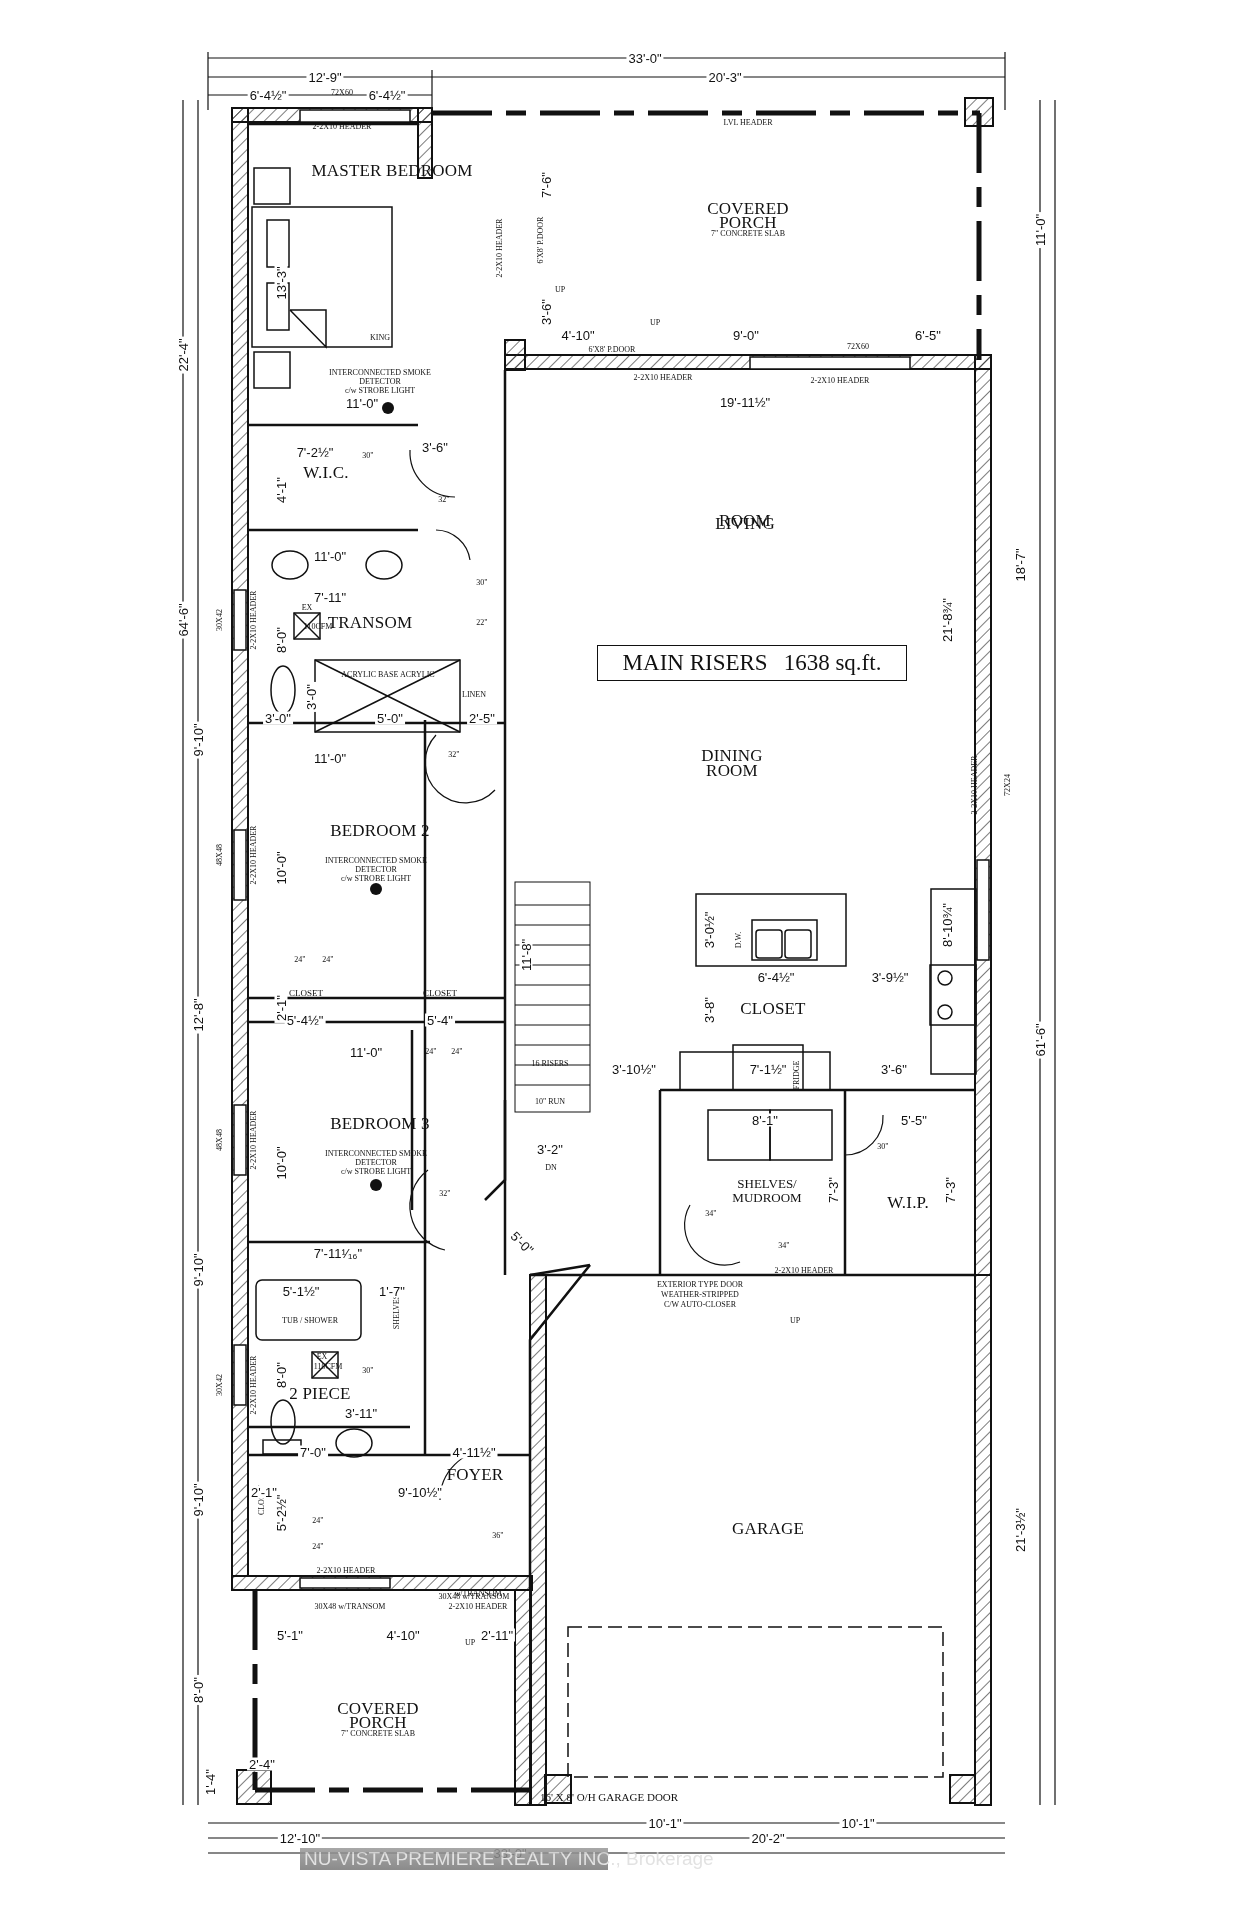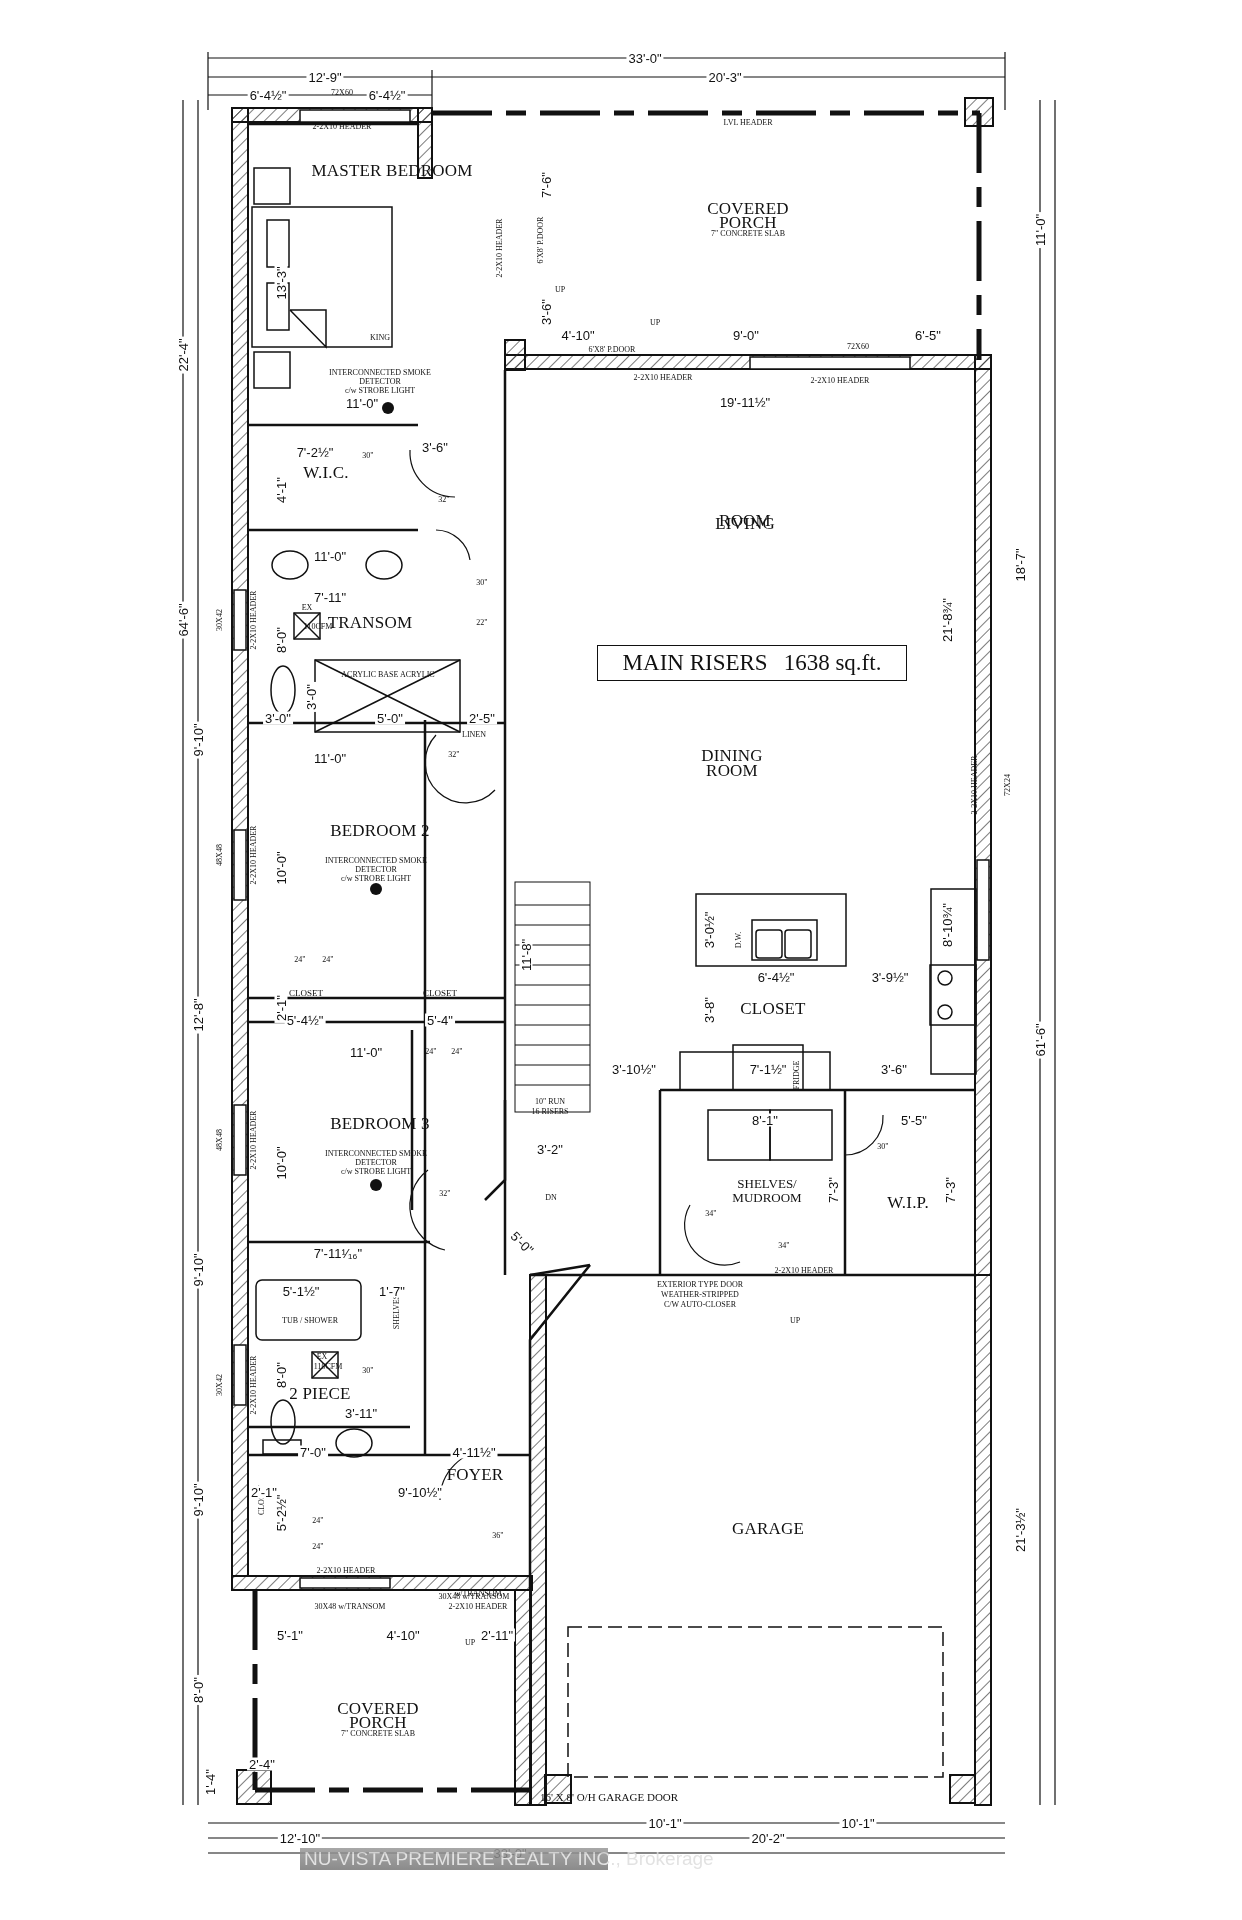--- a/index.html
+++ b/index.html
@@ -212,36 +212,36 @@
 <div class="lbl room" style="left:380px;top:1123px">BEDROOM 3</div>
 <div class="lbl" style="left:767px;top:1183px;font-size:13px">SHELVES/</div>
 <div class="lbl" style="left:767px;top:1197px;font-size:13px">MUDROOM</div>
 <div class="lbl room" style="left:908px;top:1202px">W.I.P.</div>
 <div class="lbl room" style="left:320px;top:1393px">2 PIECE</div>
 <div class="lbl room" style="left:475px;top:1474px">FOYER</div>
 <div class="lbl room" style="left:768px;top:1528px">GARAGE</div>
 <div class="lbl room" style="left:378px;top:1708px">COVERED</div>
 <div class="lbl room" style="left:378px;top:1722px">PORCH</div>
 <div class="lbl tiny" style="left:378px;top:1734px">7" CONCRETE SLAB</div>
-<div class="lbl tiny" style="left:474px;top:735px">LINEN</div>
+<div class="lbl tiny" style="left:474px;top:695px">LINEN</div>
 <div class="lbl tiny vt" style="left:397px;top:1312px">SHELVES</div>
 <div class="lbl tiny vt" style="left:262px;top:1500px">CLOSET</div>
 
 <div class="lbl tiny" style="left:380px;top:338px">KING</div>
 <div class="lbl tiny" style="left:388px;top:675px">ACRYLIC BASE ACRYLIC</div>
 <div class="lbl tiny" style="left:310px;top:1321px">TUB / SHOWER</div>
 <div class="lbl tiny vt" style="left:739px;top:940px">D.W.</div>
 <div class="lbl tiny vt" style="left:797px;top:1075px">FRIDGE</div>
 <div class="lbl tiny" style="left:307px;top:608px">EX</div>
 <div class="lbl tiny" style="left:318px;top:627px">110CFM</div>
 <div class="lbl tiny" style="left:322px;top:1357px">EX</div>
 <div class="lbl tiny" style="left:328px;top:1367px">110CFM</div>
 <div class="lbl tiny" style="left:550px;top:1102px">10" RUN</div>
-<div class="lbl tiny" style="left:550px;top:1112px">16 RISERS</div>
-<div class="lbl tiny" style="left:551px;top:1198px">DN</div>
+<div class="lbl tiny" style="left:550px;top:1064px">16 RISERS</div>
+<div class="lbl tiny" style="left:551px;top:1168px">DN</div>
 <div class="lbl small" style="left:540px;top:1797px;font-size:11px;transform:translate(0,-50%)">16' X 8' O/H GARAGE DOOR</div>
 
 <div class="lbl tiny" style="left:380px;top:373px">INTERCONNECTED SMOKE</div>
 <div class="lbl tiny" style="left:380px;top:382px">DETECTOR</div>
 <div class="lbl tiny" style="left:380px;top:391px">c/w STROBE LIGHT</div>
 <div class="lbl tiny" style="left:376px;top:861px">INTERCONNECTED SMOKE</div>
 <div class="lbl tiny" style="left:376px;top:870px">DETECTOR</div>
 <div class="lbl tiny" style="left:376px;top:879px">c/w STROBE LIGHT</div>
 <div class="lbl tiny" style="left:376px;top:1154px">INTERCONNECTED SMOKE</div>
 <div class="lbl tiny" style="left:376px;top:1163px">DETECTOR</div>

